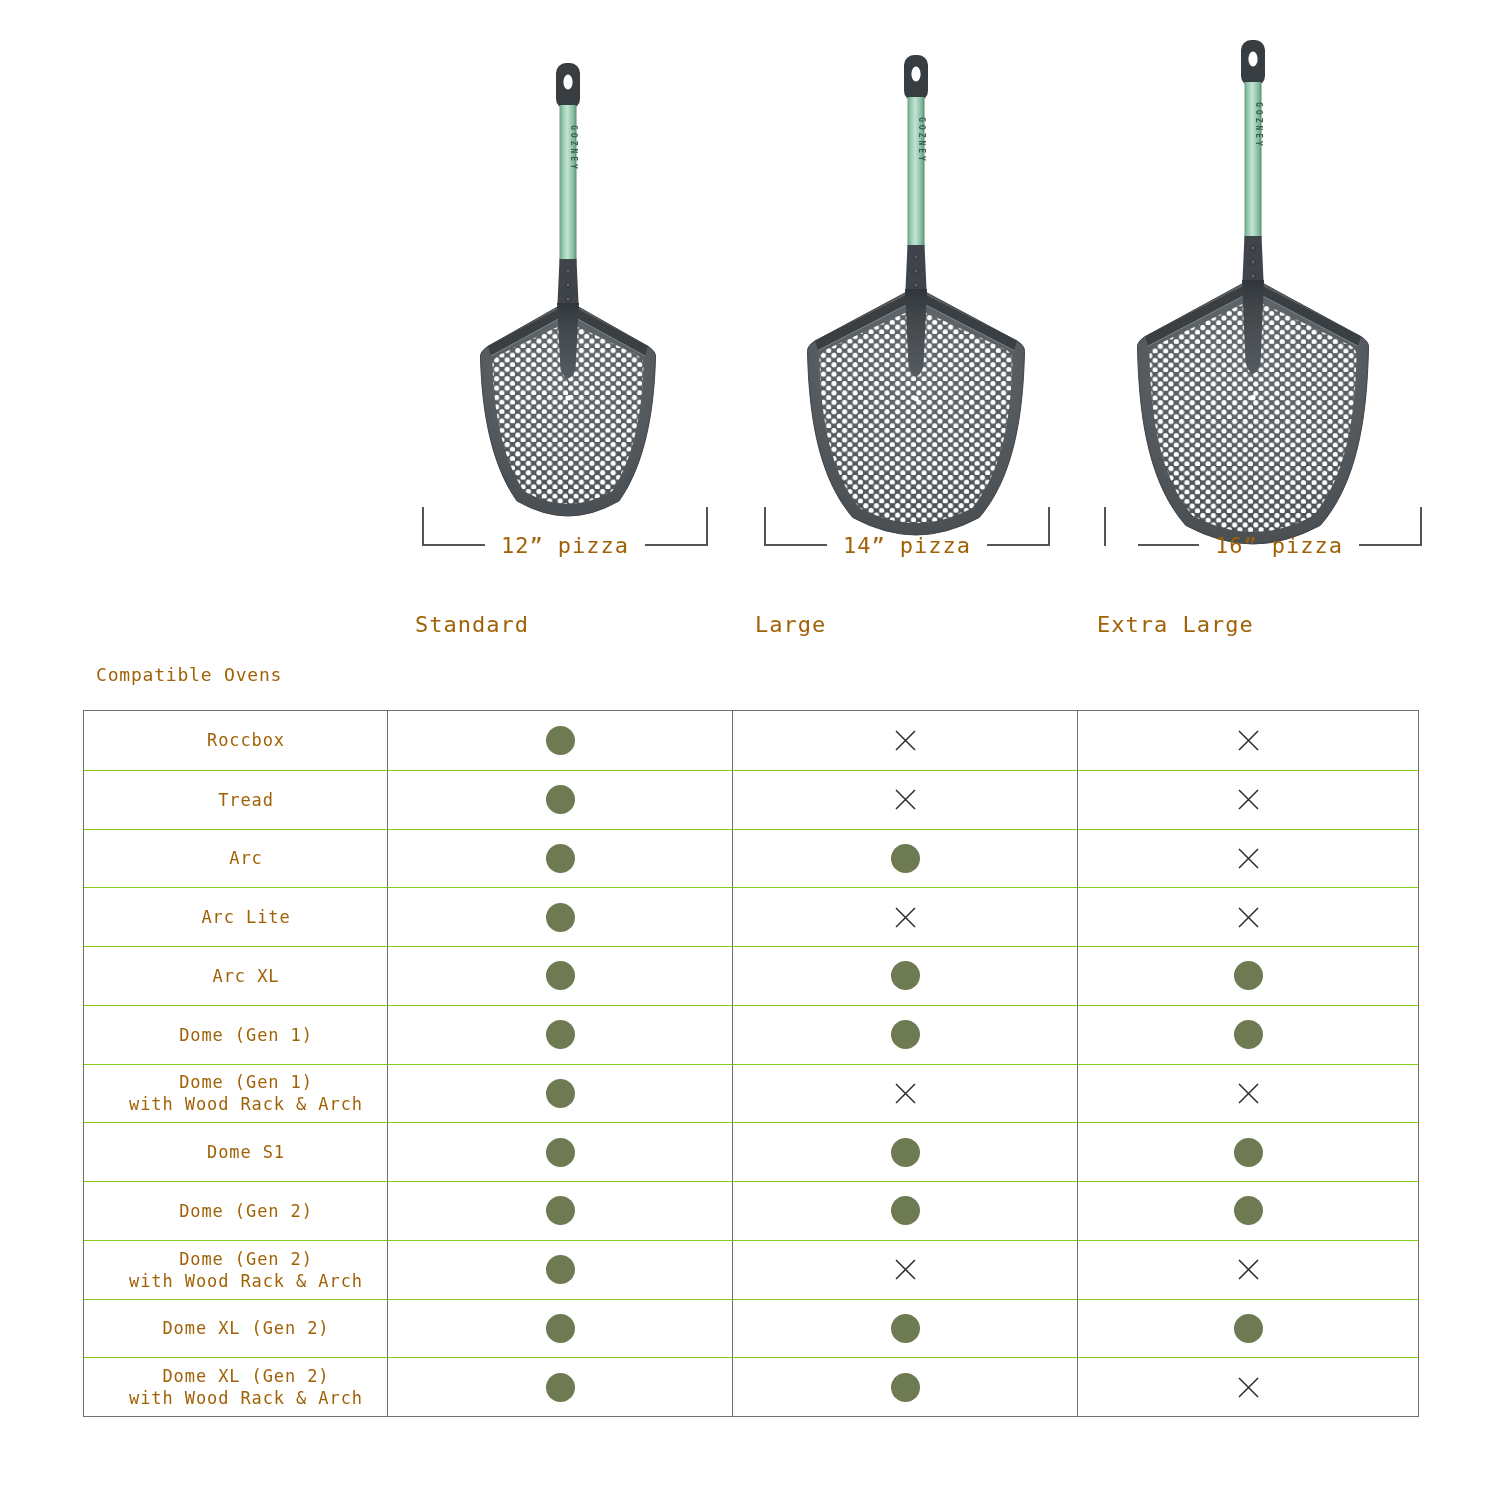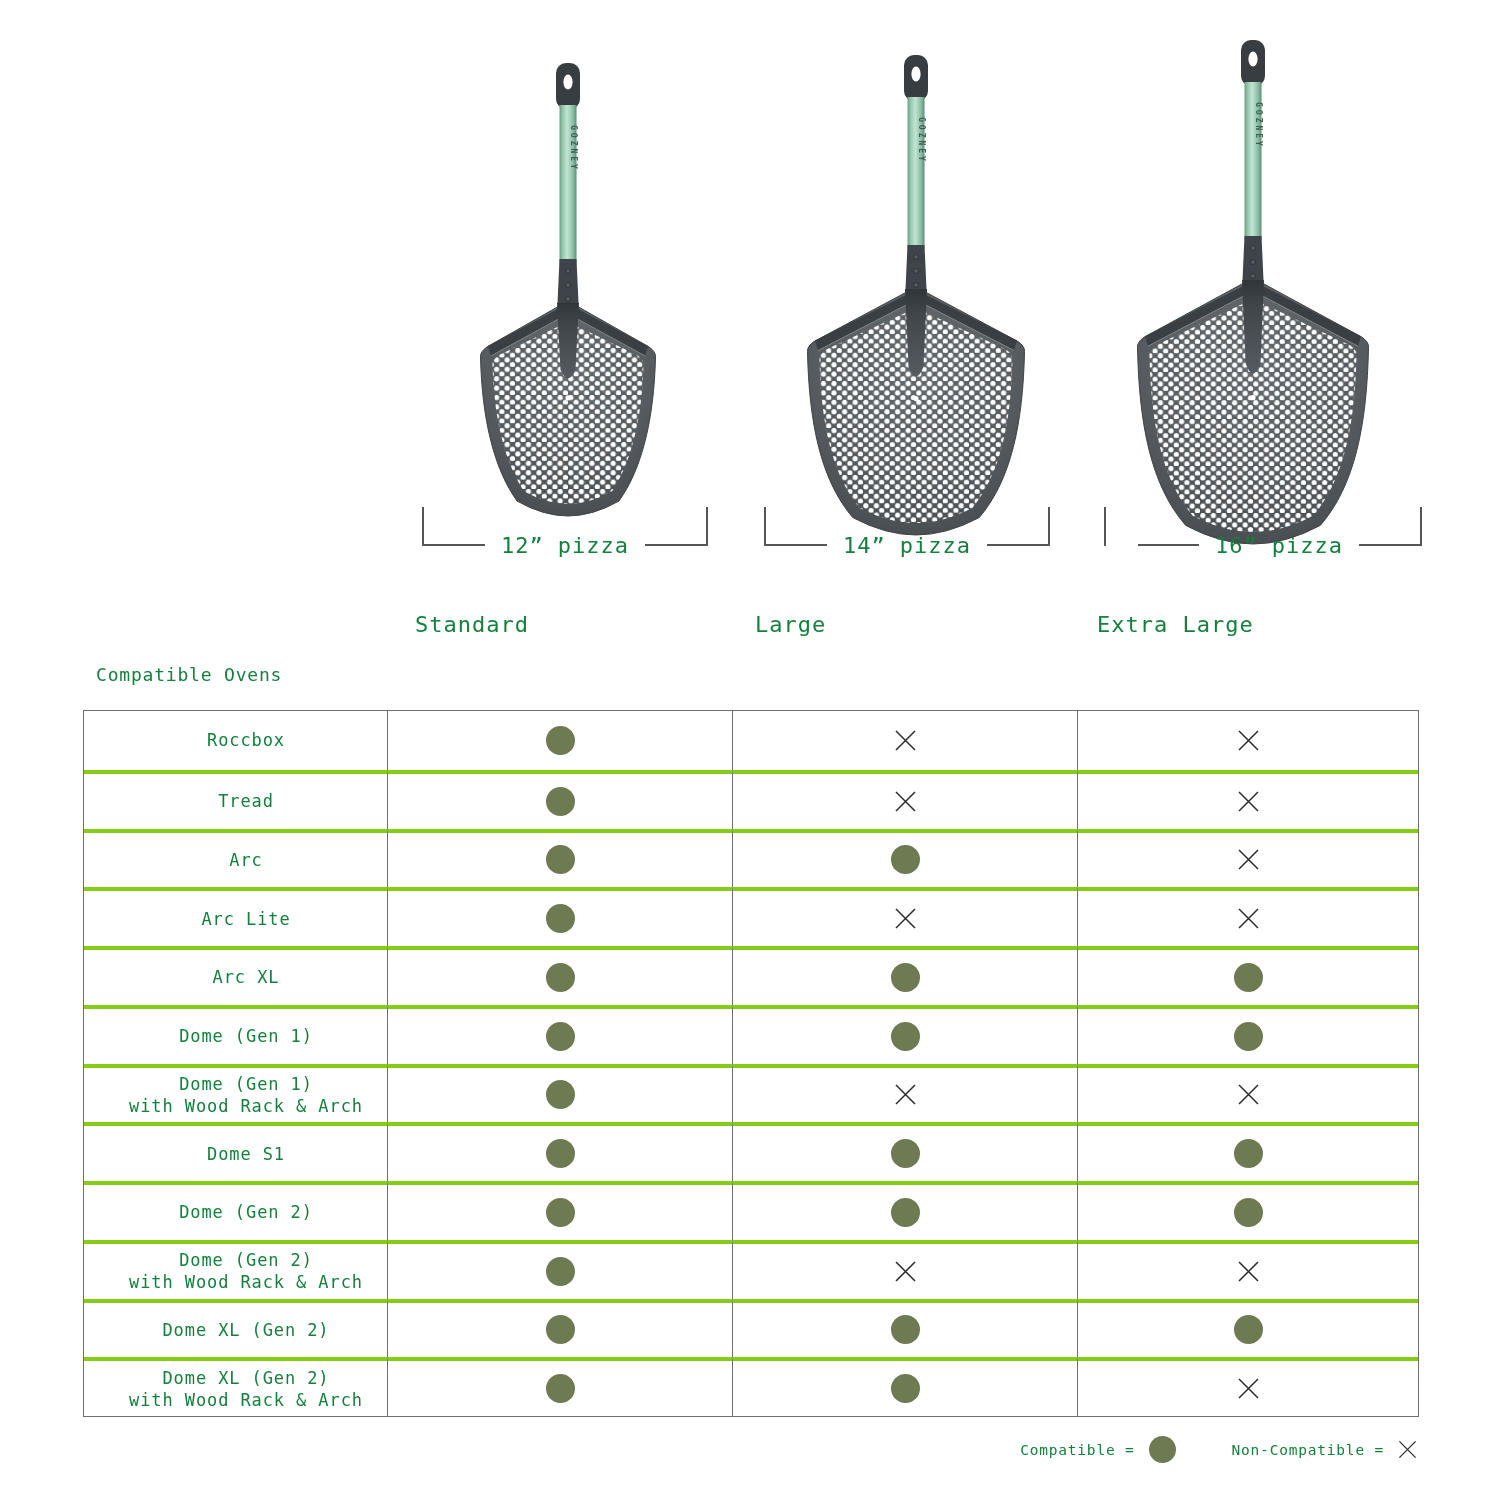--- a/index.html
+++ b/index.html
@@ -1,18 +1,18 @@
 <!DOCTYPE html>
 <html style="--dot: #6E7A52;"><head>
 <meta charset="utf-8">
 <style>
   html,body{margin:0;padding:0;background:#ffffff;}
   .canvas{
     position:relative;width:1500px;height:1500px;background:#ffffff;overflow:hidden;
-    font-family:"DejaVu Sans Mono","Liberation Mono",monospace;color:#15803d;
+    font-family:"DejaVu Sans Mono","Liberation Mono",monospace;color:#a16207;
   }
   .peel{position:absolute;}
   .bracket{
     position:absolute;height:39px;display:flex;align-items:flex-end;
     border-left:2px solid #555555;border-right:2px solid #555555;
   }
   .bracket .seg{flex:1;border-bottom:2px solid #555555;}
   .bracket-label{
     transform:translateY(50%);line-height:1;white-space:nowrap;
     font-size:22px;letter-spacing:1px;padding:0 16px;
@@ -22,21 +22,21 @@
     font-size:22px;letter-spacing:1px;
   }
   .section-heading{position:absolute;left:96px;top:664px;font-size:18px;letter-spacing:0.8px;}
   .ovens-table{
     position:absolute;left:83px;top:710px;width:1336px;
     display:grid;grid-template-columns:303px 345px 345px 1fr;grid-auto-rows:58.75px;
     border:1px solid #6f6f6f;box-sizing:border-box;
   }
   .cell{
     display:flex;align-items:center;box-sizing:border-box;
-    border-left:1px solid #6f6f6f;border-top:4px solid #84cc16;
+    border-left:1px solid #6f6f6f;border-top:1px solid #84cc16;
   }
   .cell.c0{border-left:none;}
   .cell.r0{border-top:none;}
   .label-cell{flex-direction:column;align-items:center;justify-content:center;
     padding-left:21px;font-size:17px;letter-spacing:0.9px;line-height:22px;}
   .value-cell{justify-content:center;}
   .dot{width:29px;height:29px;border-radius:50%;background:var(--dot,#6e7a52);}
   .legend{position:absolute;top:1436px;right:81px;display:flex;align-items:center;
     font-size:14.5px;letter-spacing:0.8px;}
   .legend .dot{width:27px;height:27px;margin-left:14px;}
@@ -410,25 +410,14 @@
       <div class="cell value-cell">
         <span class="dot"></span>
       </div>
       <div class="cell value-cell">
         <svg class="xmark" width="27" height="27" viewBox="0 0 27 27">
     <path d="M4 4 L23 23 M23 4 L4 23" stroke="#2b2b2b" stroke-width="1.5" fill="none"></path>
         </svg>
       </div>
     </div>
 
-  <div class="legend">
-    <span>Compatible =</span>
-    <span class="dot"></span>
-    <span class="gap"></span>
-    <span>Non-Compatible =</span>
-    <span class="xwrap" id="legend-x">
-        <svg class="xmark" width="23" height="23" viewBox="0 0 27 27">
-    <path d="M4 4 L23 23 M23 4 L4 23" stroke="#2b2b2b" stroke-width="1.5" fill="none"></path>
-        </svg>
-      </span>
-  </div>
 
 </div>
 
 </body></html>

